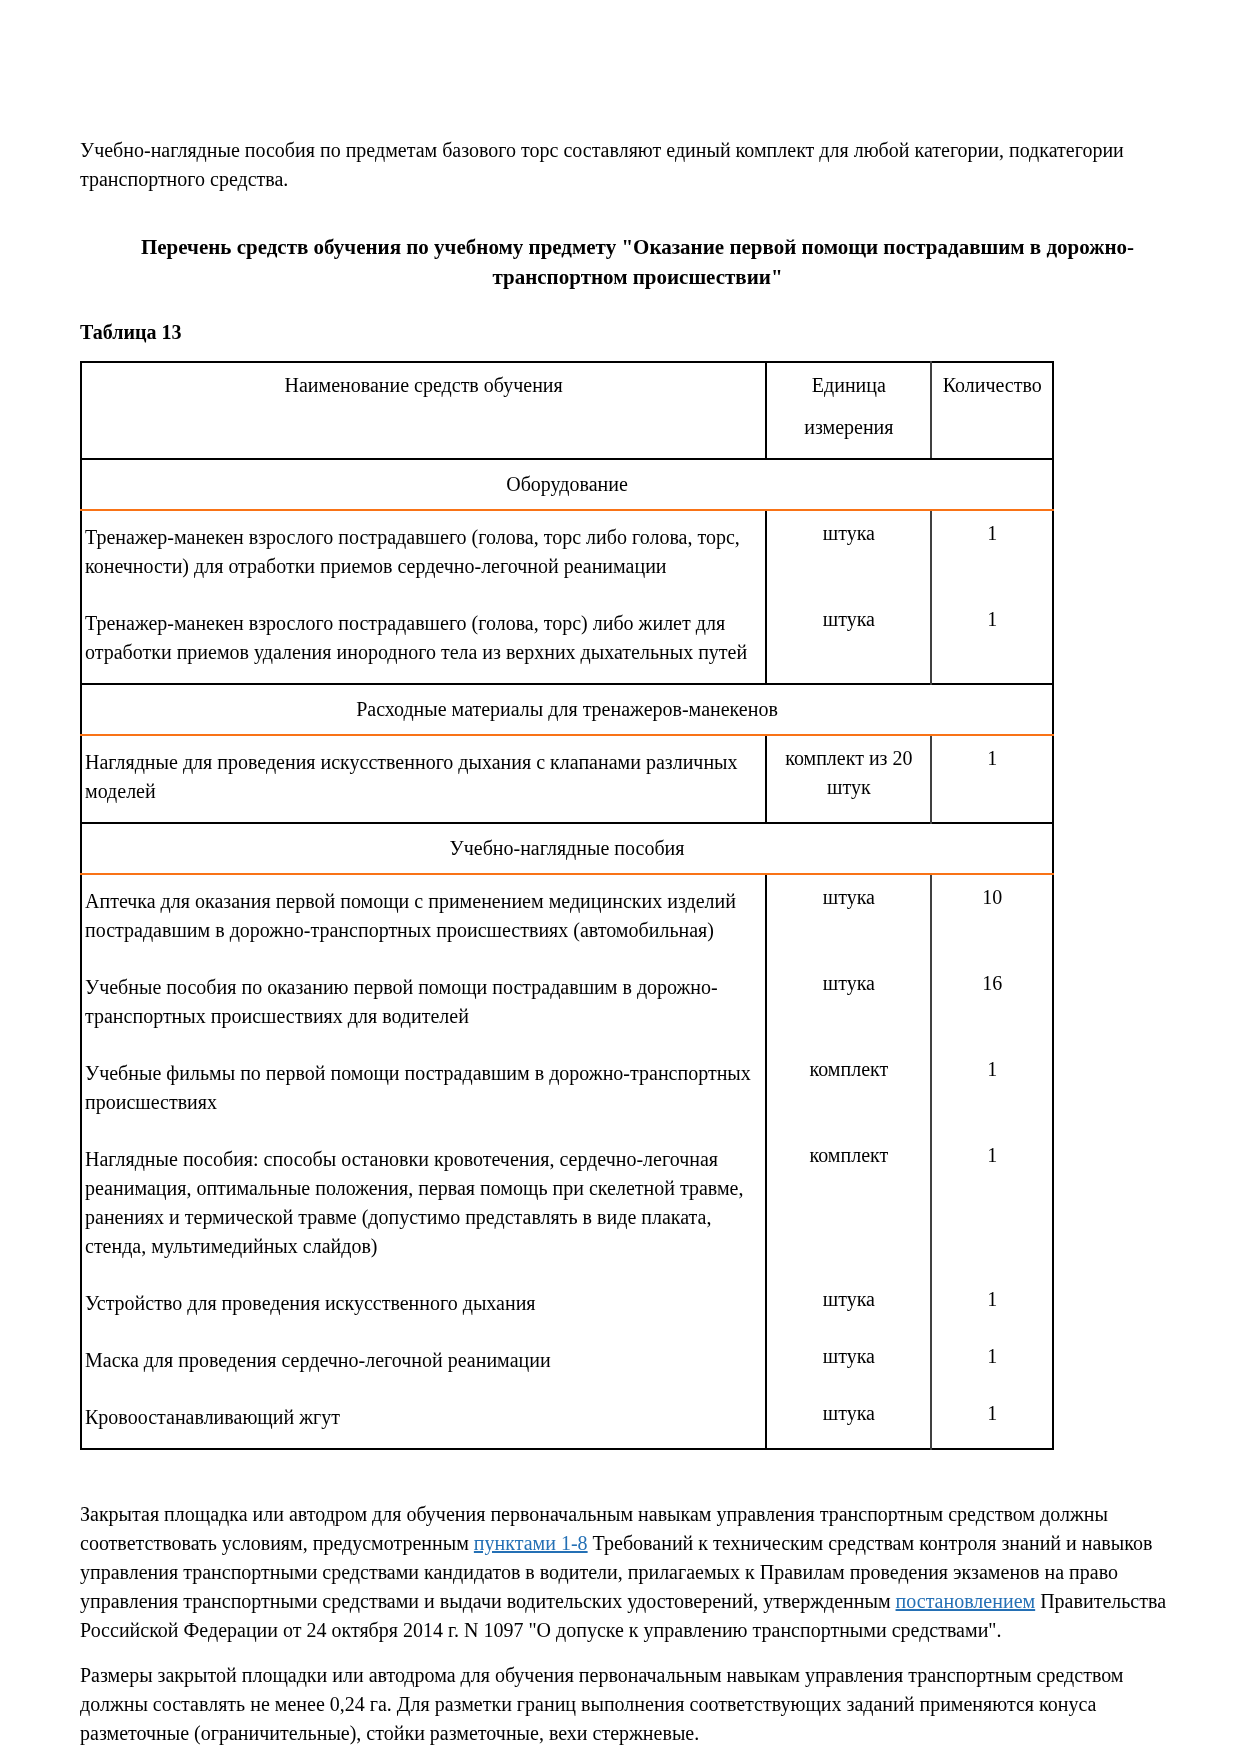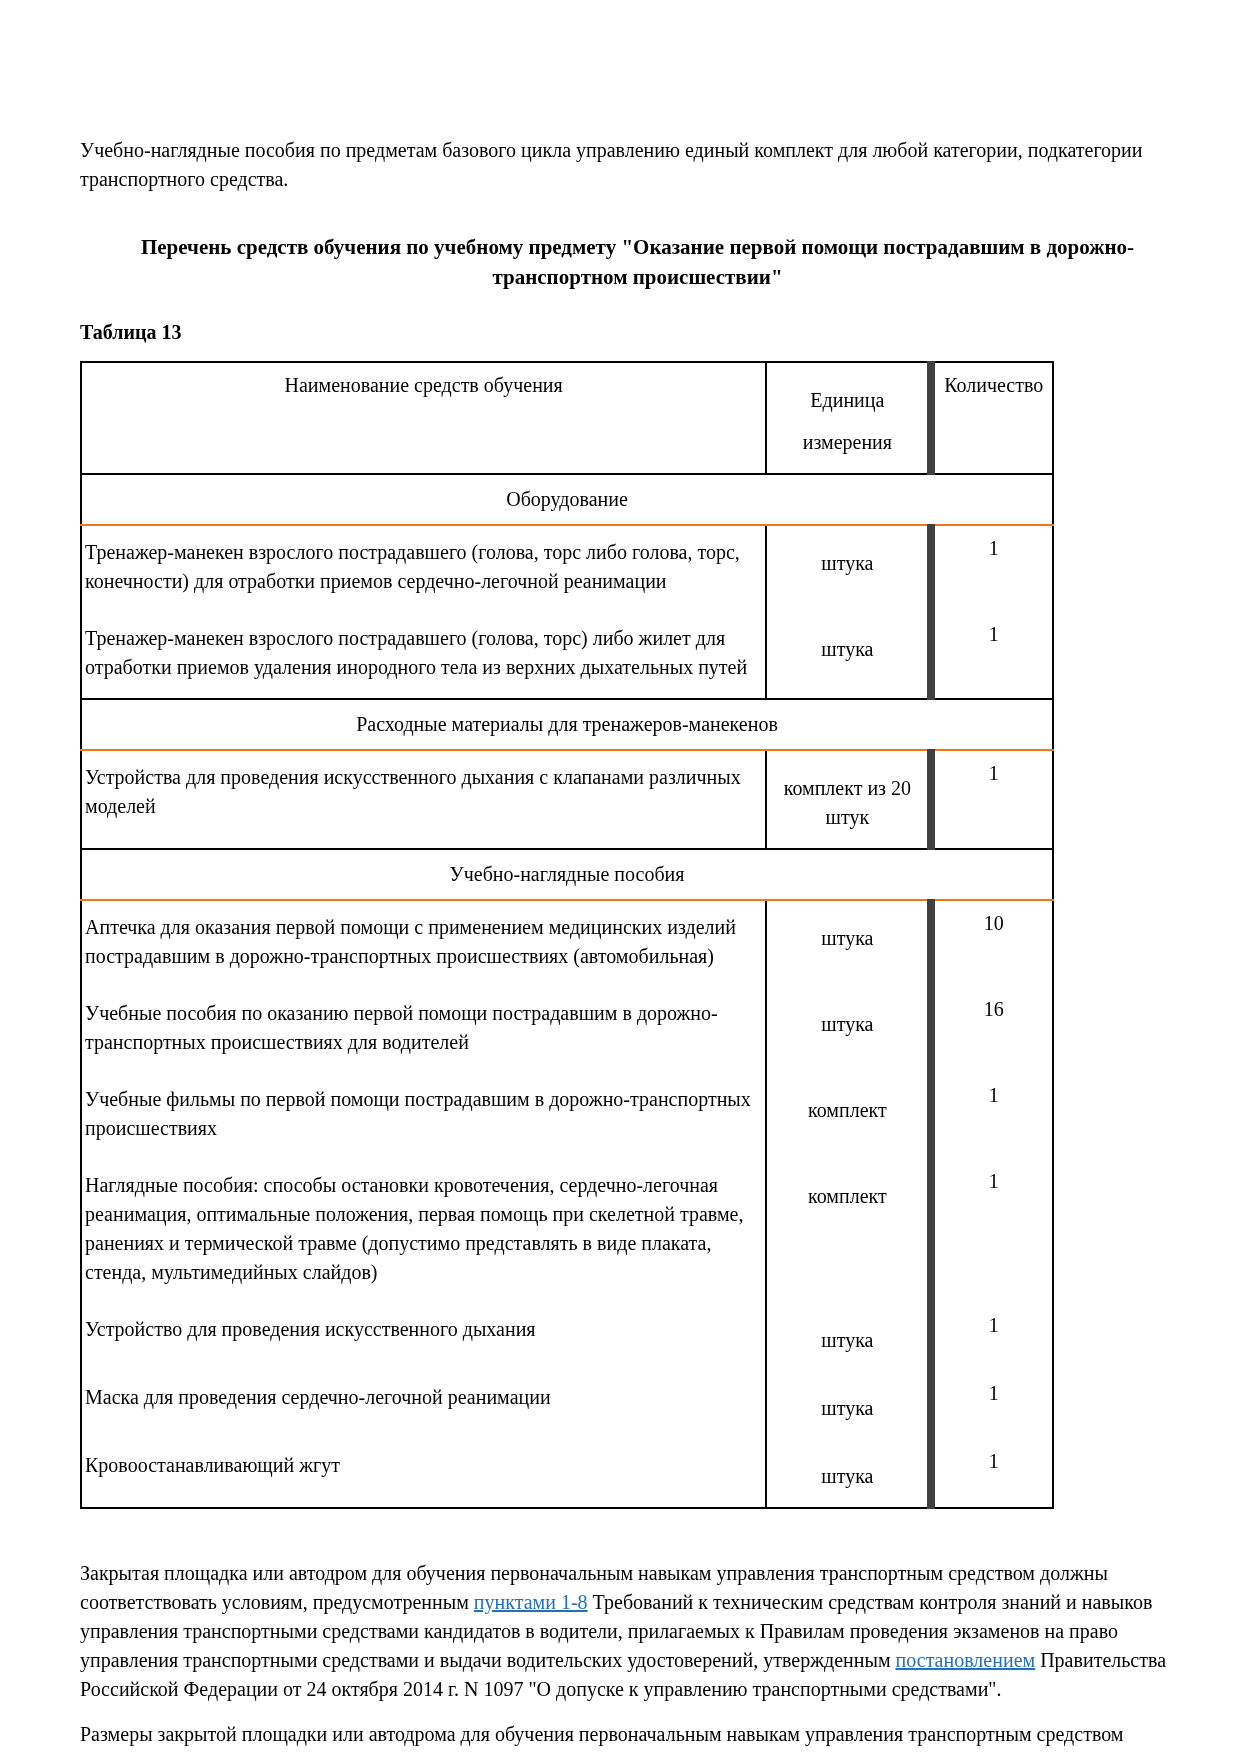--- a/index.html
+++ b/index.html
@@ -49,23 +49,23 @@
   .head-name-cell { text-align: center; padding: 8px 10px 14px 10px; }
   .head-unit-cell { text-align: center; padding: 8px 6px 14px 6px; }
   .head-qty-cell  { text-align: center; padding: 8px 6px 14px 6px; border-radius: 25px; }
   .unit-line2 { margin-top: 13px; }
   .name-cell {
     text-align: left;
     padding: 12px 10px 16px 3px;
   }
   .unit-cell {
     text-align: center;
-    padding: 23px 8px 16px 8px;
+    padding: 8px 8px 16px 8px;
     border-left: 2px solid #000;
-    border-right: 8px solid #404040;
+    border-right: 2px solid #404040;
   }
   .qty-cell {
     text-align: center;
     padding: 8px 6px 16px 6px;
   }
   .section-cell {
     text-align: center;
     padding: 10px 6px;
     border-top: 2px solid #000;
     border-bottom: 2px solid #f97316;
@@ -82,21 +82,21 @@
     text-align: right;
     margin-top: 18px;
     font-size: 18px;
   }
 </style>
 </head>
 <body>
 
 <div class="page">
 
-  <p class="intro">Учебно-наглядные пособия по предметам базового цикла управлению единый комплект для любой категории, подкатегории транспортного средства.</p>
+  <p class="intro">Учебно-наглядные пособия по предметам базового торс составляют единый комплект для любой категории, подкатегории транспортного средства.</p>
 
   <h1 class="doc-heading">Перечень средств обучения по учебному предмету "Оказание первой помощи пострадавшим в дорожно-транспортном происшествии"</h1>
 
   <div class="table-caption">Таблица 13</div>
 
   <table class="aids">
     <colgroup>
       <col style="width:70.5%">
       <col style="width:17%">
       <col style="width:12.5%">
@@ -123,21 +123,21 @@
         </tr>
         <tr>
           <td class="name-cell">Тренажер-манекен взрослого пострадавшего (голова, торс) либо жилет для отработки приемов удаления инородного тела из верхних дыхательных путей</td>
           <td class="unit-cell">штука</td>
           <td class="qty-cell">1</td>
         </tr>
         <tr>
           <td colspan="3" class="section-cell">Расходные материалы для тренажеров-манекенов</td>
         </tr>
         <tr>
-          <td class="name-cell">Устройства для проведения искусственного дыхания с клапанами различных моделей</td>
+          <td class="name-cell">Наглядные для проведения искусственного дыхания с клапанами различных моделей</td>
           <td class="unit-cell">комплект из 20 штук</td>
           <td class="qty-cell">1</td>
         </tr>
         <tr>
           <td colspan="3" class="section-cell">Учебно-наглядные пособия</td>
         </tr>
         <tr>
           <td class="name-cell">Аптечка для оказания первой помощи с применением медицинских изделий пострадавшим в дорожно-транспортных происшествиях (автомобильная)</td>
           <td class="unit-cell">штука</td>
           <td class="qty-cell">10</td>

